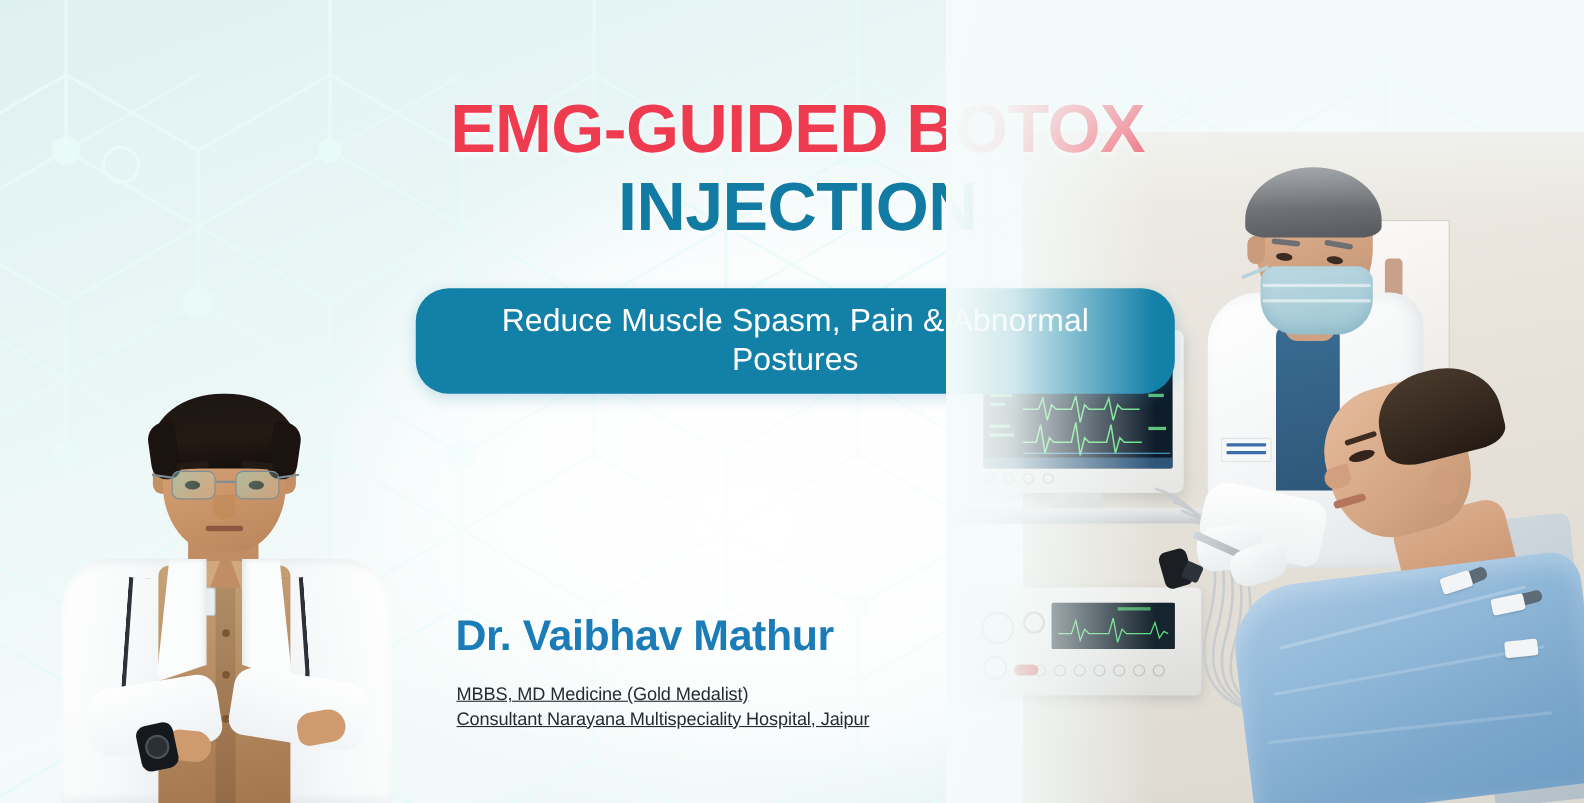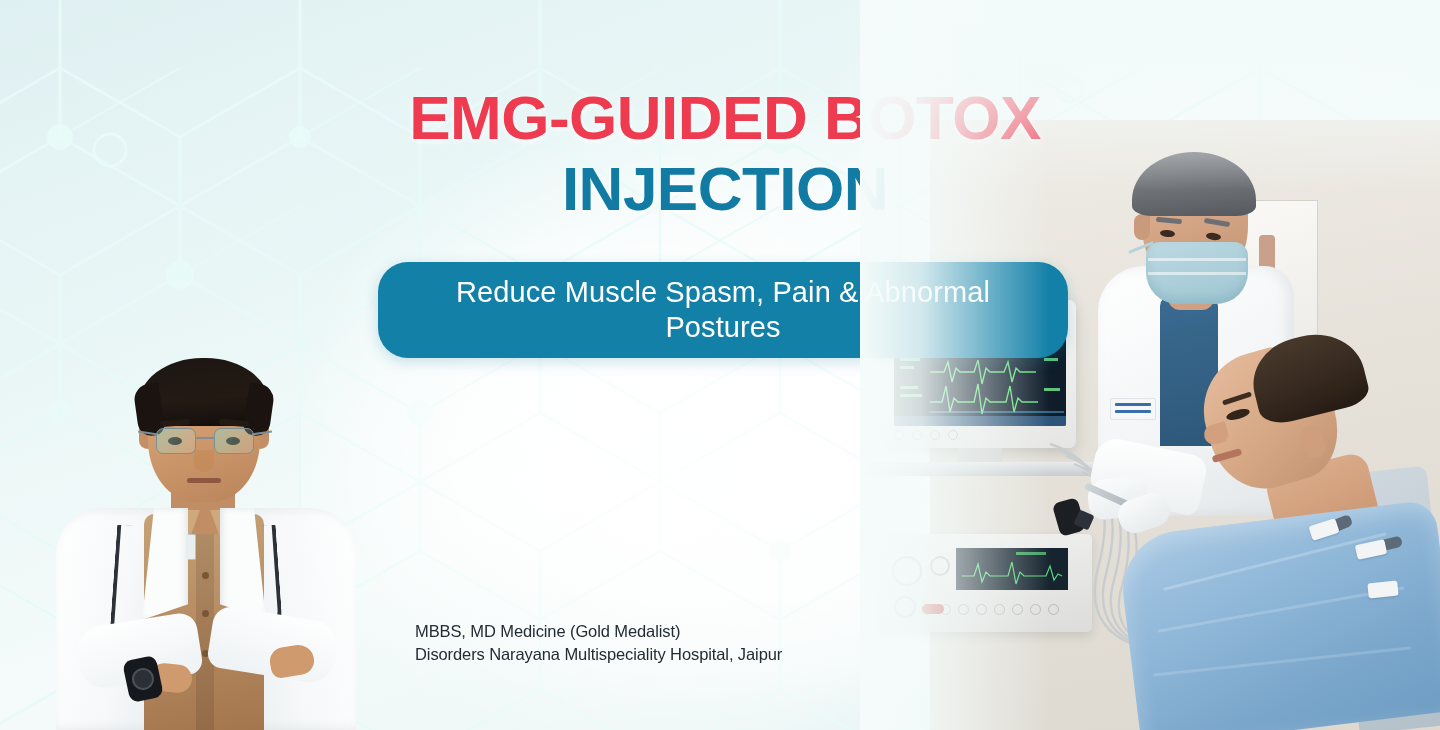--- a/index.html
+++ b/index.html
@@ -82,21 +82,21 @@
     letter-spacing:-0.4px;
     text-shadow:0 1px 4px rgba(255,255,255,0.85);
   }
   .credentials {
     position:absolute; left:415px; top:620px;
     font-size:16.5px; line-height:22.5px;
     color:#222c33;
     letter-spacing:-0.1px;
     text-shadow:0 1px 3px rgba(255,255,255,0.8);
   }
-  .credentials span { display:block; white-space:nowrap; }
+  .credentials span { display:block; white-space:nowrap;text-decoration:underline; }
 
   
   .left-doctor {
     position:absolute; left:38px; top:358px; width:330px; height:372px;
   }
   .ld { position:absolute; }
   .ld-neck { left:133px; top:110px; width:64px; height:66px; background:#c08d64; border-radius:14px; }
   .ld-head {
     left:110px; top:8px; width:112px; height:136px;
     background:linear-gradient(160deg,#dba97e 0%,#cf9a6d 48%,#b9845a 100%);
@@ -633,18 +633,19 @@
 
   <div class="headline">
     <span class="line1">EMG-GUIDED BOTOX</span>
     <span class="line2">INJECTION</span>
   </div>
 
   <div class="pill">
     <span class="pill-text">Reduce Muscle Spasm, Pain &amp; Abnormal Postures</span>
   </div>
 
+  <div class="doctor-name">Dr. Vaibhav Mathur</div>
   <div class="credentials">
     <span>MBBS, MD Medicine (Gold Medalist)</span>
-    <span>Disorders Narayana Multispeciality Hospital, Jaipur</span>
+    <span>Consultant Narayana Multispeciality Hospital, Jaipur</span>
   </div>
 
 </div>
 
 </body></html>

